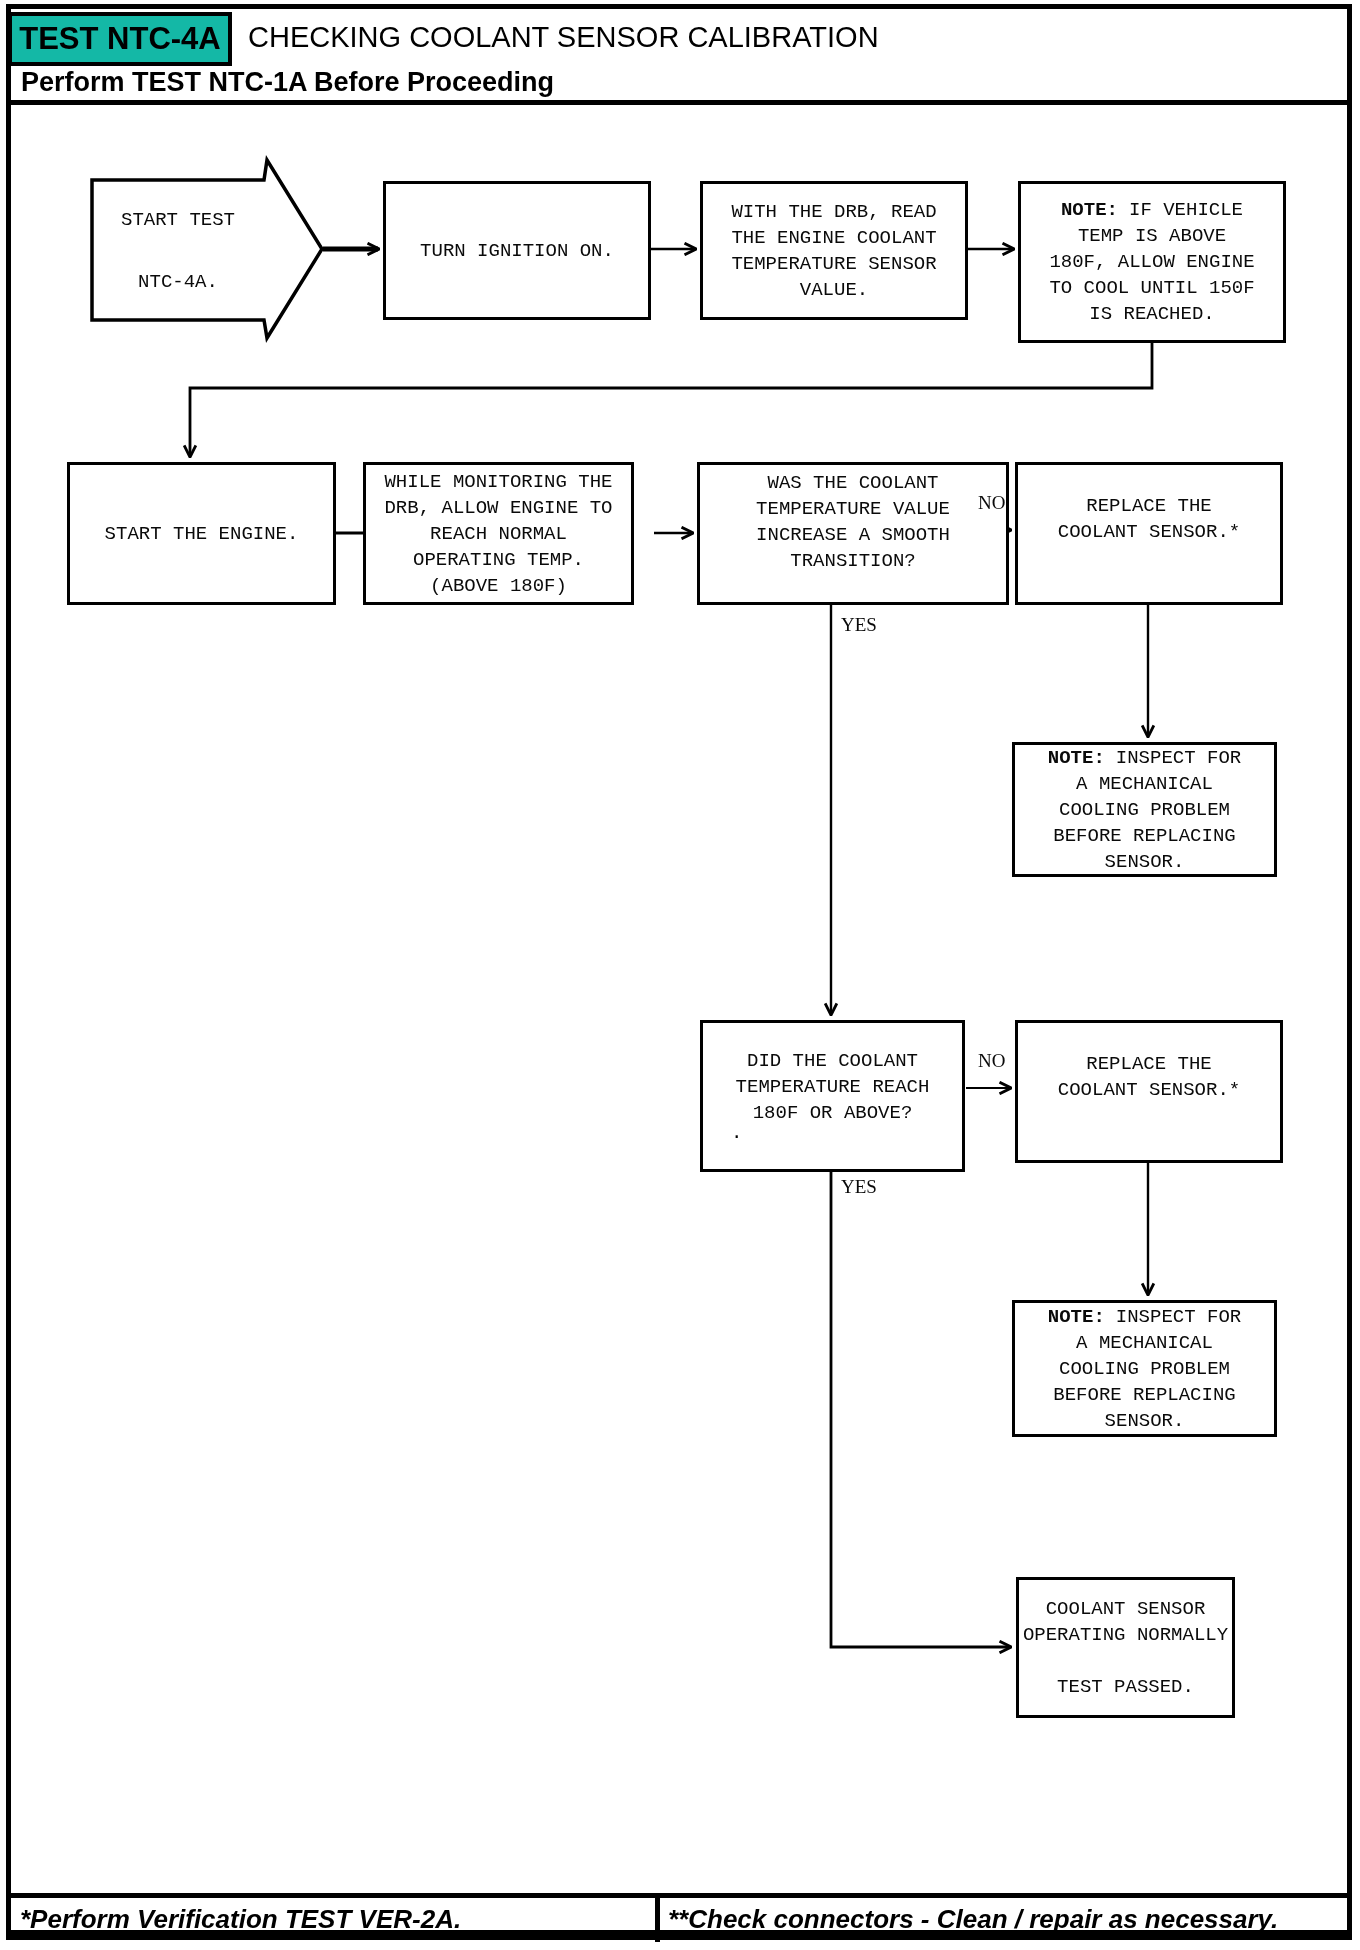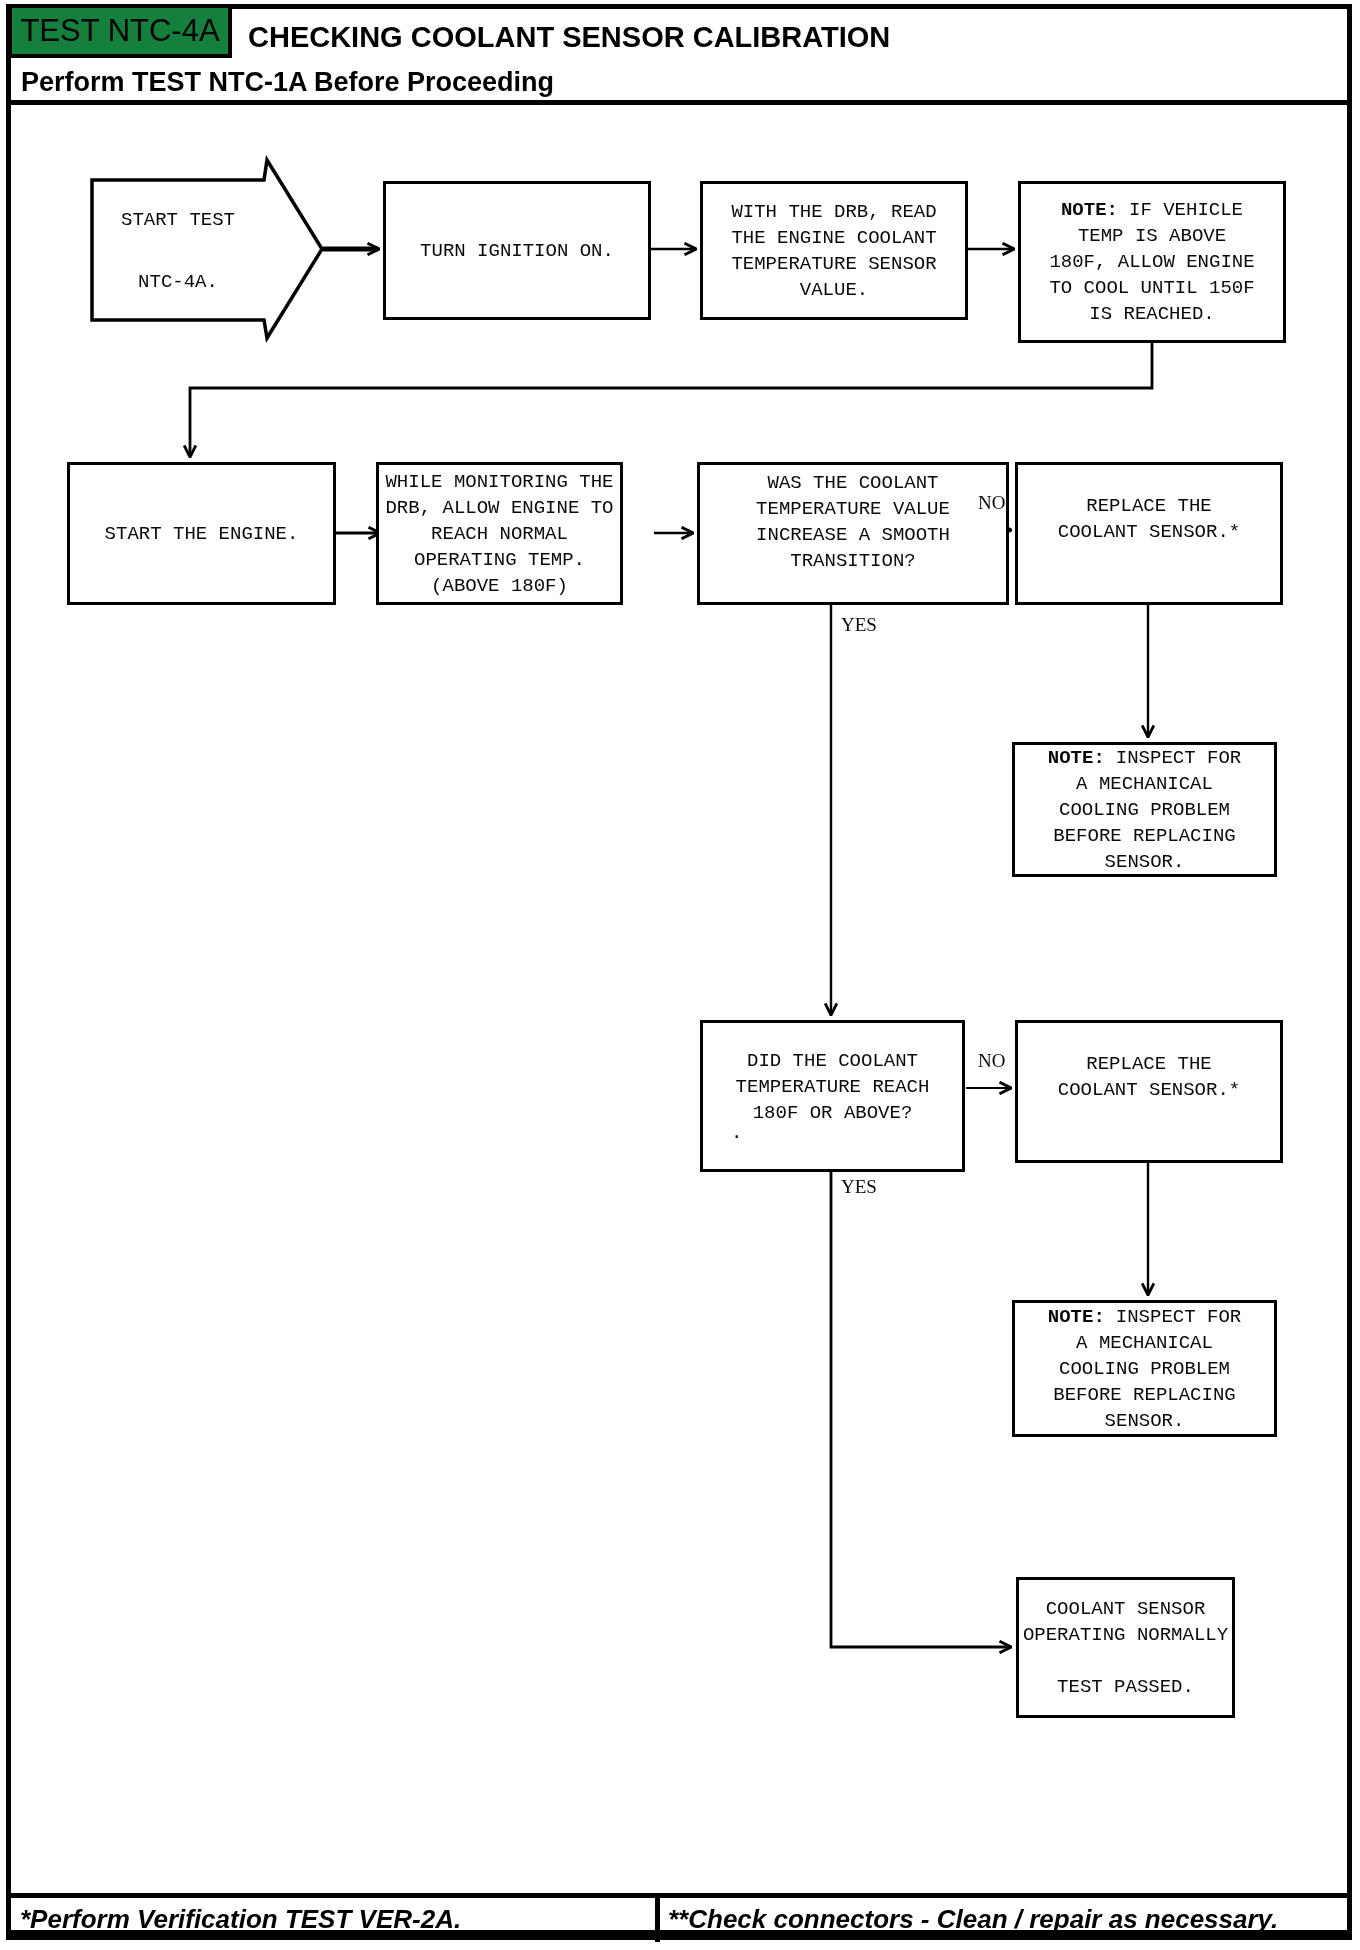--- a/index.html
+++ b/index.html
@@ -6,28 +6,28 @@
   body{
     width:1360px;height:1950px;position:relative;background:#ffffff;
     font-family:"Liberation Sans",sans-serif;color:#000;overflow:hidden;
   }
   .page-border{
     position:absolute;left:6px;top:4px;width:1346px;height:1936px;
     box-sizing:border-box;border:5px solid #000;border-bottom-width:10px;
   }
   
   .testid-box{
-    position:absolute;left:8px;top:4px;width:224px;height:54px;
-    box-sizing:border-box;border:4px solid #000;background:#15803d;
+    position:absolute;left:8px;top:12px;width:224px;height:54px;
+    box-sizing:border-box;border:4px solid #000;background:#14b8a6;
     display:flex;align-items:center;justify-content:center;
-    font-size:31px;font-weight:normal;letter-spacing:0px;white-space:nowrap;
+    font-size:31px;font-weight:bold;letter-spacing:0px;white-space:nowrap;
   }
   .page-title{
     position:absolute;left:248px;top:17px;height:40px;line-height:40px;
-    font-size:29px;font-weight:bold;white-space:nowrap;
+    font-size:29px;font-weight:normal;white-space:nowrap;
   }
   .page-subtitle{
     position:absolute;left:21px;top:66px;height:32px;line-height:32px;
     font-size:27px;font-weight:bold;white-space:nowrap;text-align:center;
   }
   .header-rule{position:absolute;left:8px;top:100px;width:1344px;height:5px;background:#000;}
   
   .wires{position:absolute;left:0;top:0;width:1360px;height:1950px;}
   .node{
     position:absolute;box-sizing:border-box;border:3px solid #000;background:#fff;
@@ -118,21 +118,21 @@
   <div>TEMP IS ABOVE</div>
   <div>180F, ALLOW ENGINE</div>
   <div>TO COOL UNTIL 150F</div>
   <div>IS REACHED.</div>
 </div>
 
 <div class="node" style="left:67px;top:462px;width:269px;height:143px;">
   <div>START THE ENGINE.</div>
 </div>
 
-<div class="node" style="left:376px;top:462px;width:247px;height:143px;">
+<div class="node" style="left:363px;top:462px;width:271px;height:143px;">
   <div>WHILE MONITORING THE</div>
   <div>DRB, ALLOW ENGINE TO</div>
   <div>REACH NORMAL</div>
   <div>OPERATING TEMP.</div>
   <div>(ABOVE 180F)</div>
 </div>
 
 <div class="node" style="left:697px;top:462px;width:312px;height:143px;padding-bottom:24px;">
   <div>WAS THE COOLANT</div>
   <div>TEMPERATURE VALUE</div>

